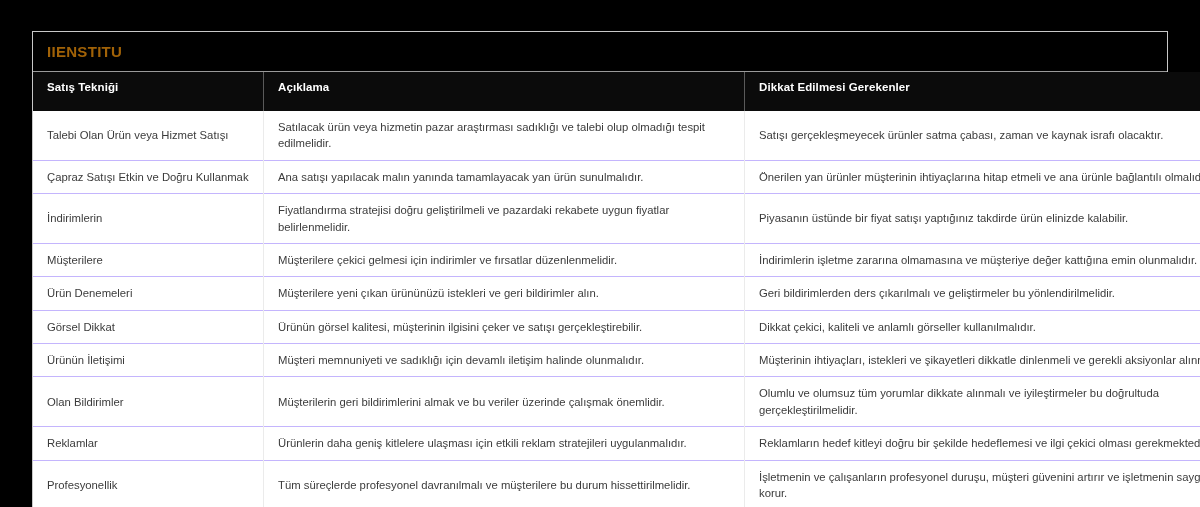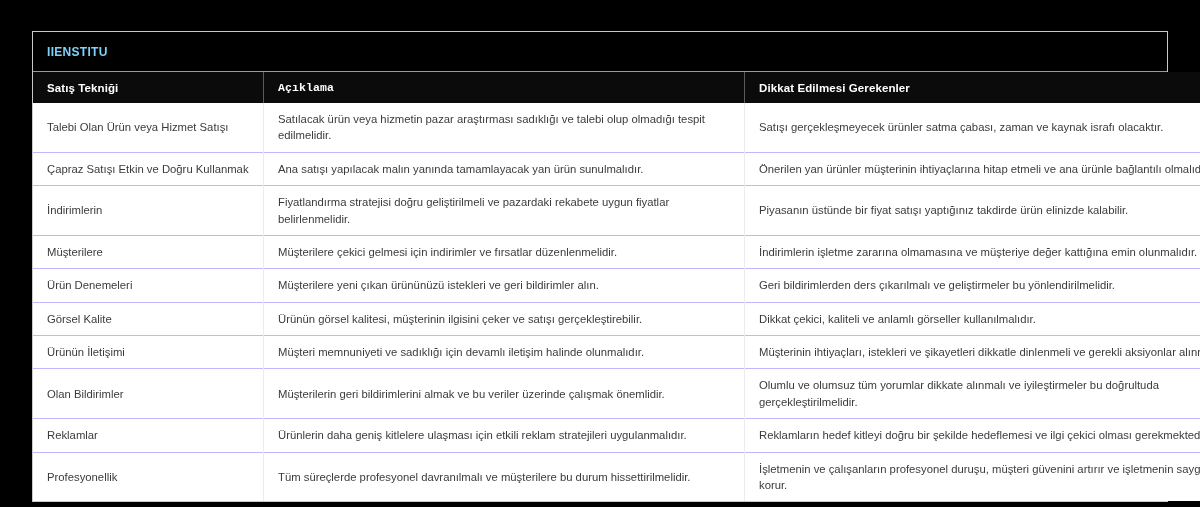--- a/index.html
+++ b/index.html
@@ -28,41 +28,41 @@
   .brand-bar {
     background: #000000;
     height: 40px;
     display: flex;
     align-items: center;
     padding: 0 0 0 14px;
     box-sizing: border-box;
     border-bottom: 1px solid #9a9a9a;
   }
   .brand-text {
-    color: #7dd3fc;
-    font-size: 12px;
+    color: #a16207;
+    font-size: 15px;
     font-weight: bold;
     letter-spacing: 0.3px;
     line-height: 1;
   }
 
   table.sales-table {
     border-collapse: collapse;
     width: 100%;
     table-layout: fixed;
     background: #ffffff;
   }
 
   table.sales-table thead th {
     background: #0b0b0b;
     color: #ffffff;
     font-size: 11.5px;
     font-weight: bold;
     text-align: left;
-    padding: 9px 12px 9px 14px;
+    padding: 9px 12px 18px 14px;
     border-right: 1px solid #5a5a5a;
     vertical-align: middle;
     letter-spacing: 0.1px;
   }
   table.sales-table thead th:last-child { border-right: none; }
 
   table.sales-table tbody td {
     font-size: 11.3px;
     color: #3b3b3b;
     padding: 8px 12px 8px 14px;
@@ -73,21 +73,21 @@
     background: #ffffff;
   }
   table.sales-table tbody td:last-child { border-right: none; }
   table.sales-table tbody tr:first-child td { border-top: none; }
 
   td.c-technique { width: 204px; }
   td.c-desc      { width: 454px; }
   td.c-notes     { width: 478px; }
 
   th.c-technique { width: 204px; }
-  th.c-desc      { width: 454px; font-family: Liberation Mono, monospace; }
+  th.c-desc      { width: 454px; }
   th.c-notes     { width: 478px; }
 
   .row-tall td { padding-top: 11px; padding-bottom: 11px; }
 </style>
 </head>
 <body>
 
 <div class="table-wrap">
 
   <div class="brand-bar">
@@ -128,21 +128,21 @@
         <td class="c-notes">İndirimlerin işletme zararına olmamasına ve müşteriye değer kattığına emin olunmalıdır.</td>
       </tr>
 
       <tr>
         <td class="c-technique">Ürün Denemeleri</td>
         <td class="c-desc">Müşterilere yeni çıkan ürününüzü istekleri ve geri bildirimler alın.</td>
         <td class="c-notes">Geri bildirimlerden ders çıkarılmalı ve geliştirmeler bu yönlendirilmelidir.</td>
       </tr>
 
       <tr>
-        <td class="c-technique">Görsel Kalite</td>
+        <td class="c-technique">Görsel Dikkat</td>
         <td class="c-desc">Ürünün görsel kalitesi, müşterinin ilgisini çeker ve satışı gerçekleştirebilir.</td>
         <td class="c-notes">Dikkat çekici, kaliteli ve anlamlı görseller kullanılmalıdır.</td>
       </tr>
 
       <tr class="row-tall">
         <td class="c-technique">Ürünün İletişimi</td>
         <td class="c-desc">Müşteri memnuniyeti ve sadıklığı için devamlı iletişim halinde olunmalıdır.</td>
         <td class="c-notes">Müşterinin ihtiyaçları, istekleri ve şikayetleri dikkatle dinlenmeli ve gerekli aksiyonlar alınmalıdır.</td>
       </tr>
 

